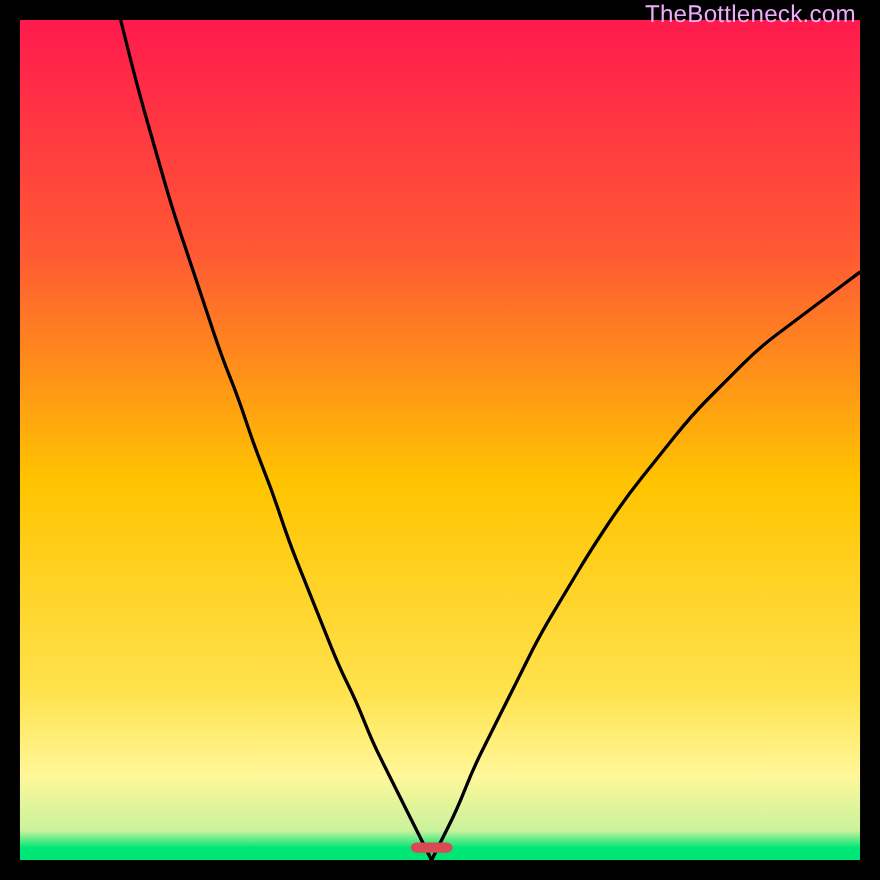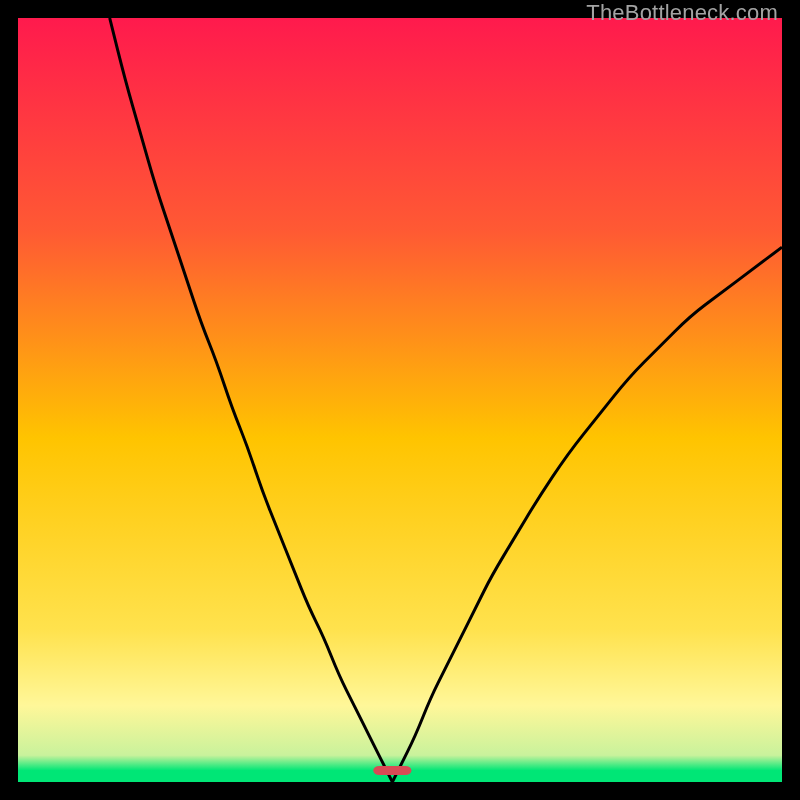--- a/index.html
+++ b/index.html
@@ -23,21 +23,21 @@
     position: absolute;
     left: 0;
     top: 0;
     width: 764px;
     height: 764px;
   }
   .watermark {
     position: absolute;
     top: 0px;
     right: 22px;
-    color: #a3a3a3;
+    color: #f0abfc;
     font-size: 22px;
     font-weight: 500;
     letter-spacing: 0.2px;
     user-select: none;
   }
 </style>
 </head>
 <body>
 
 <div class="frame">

